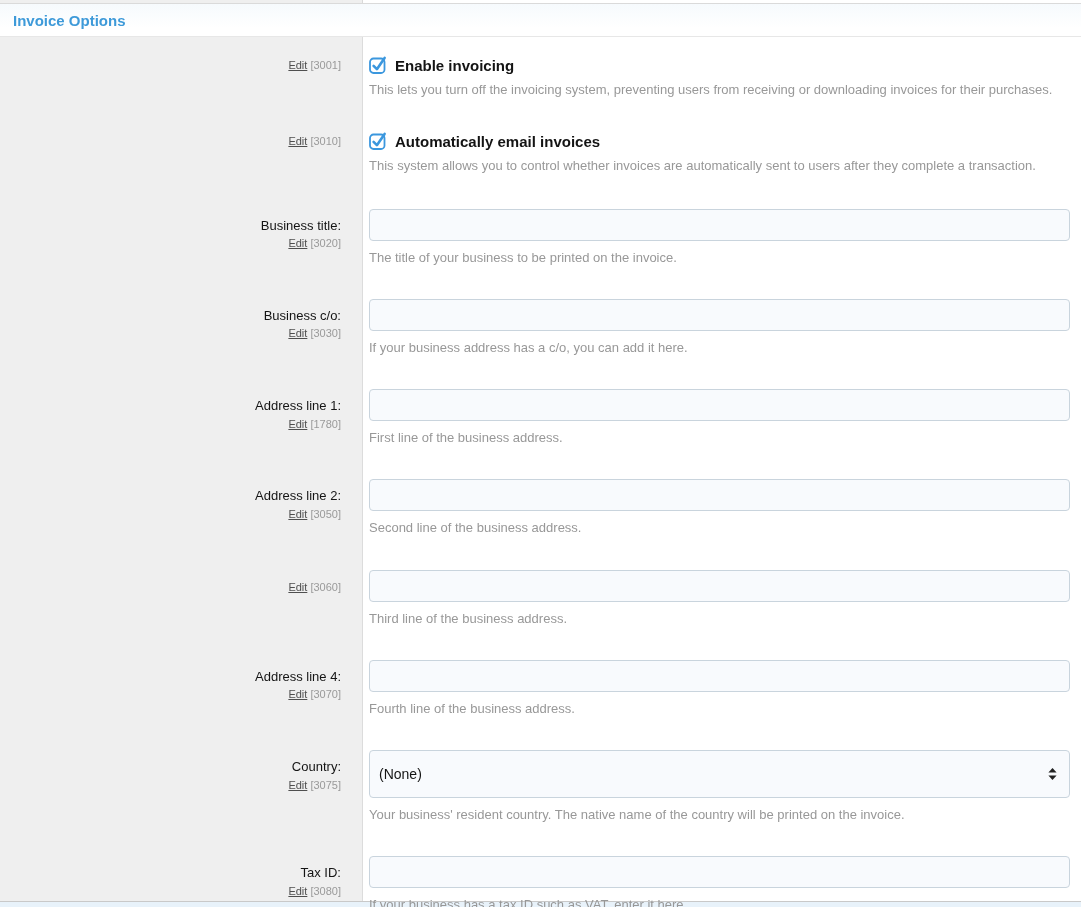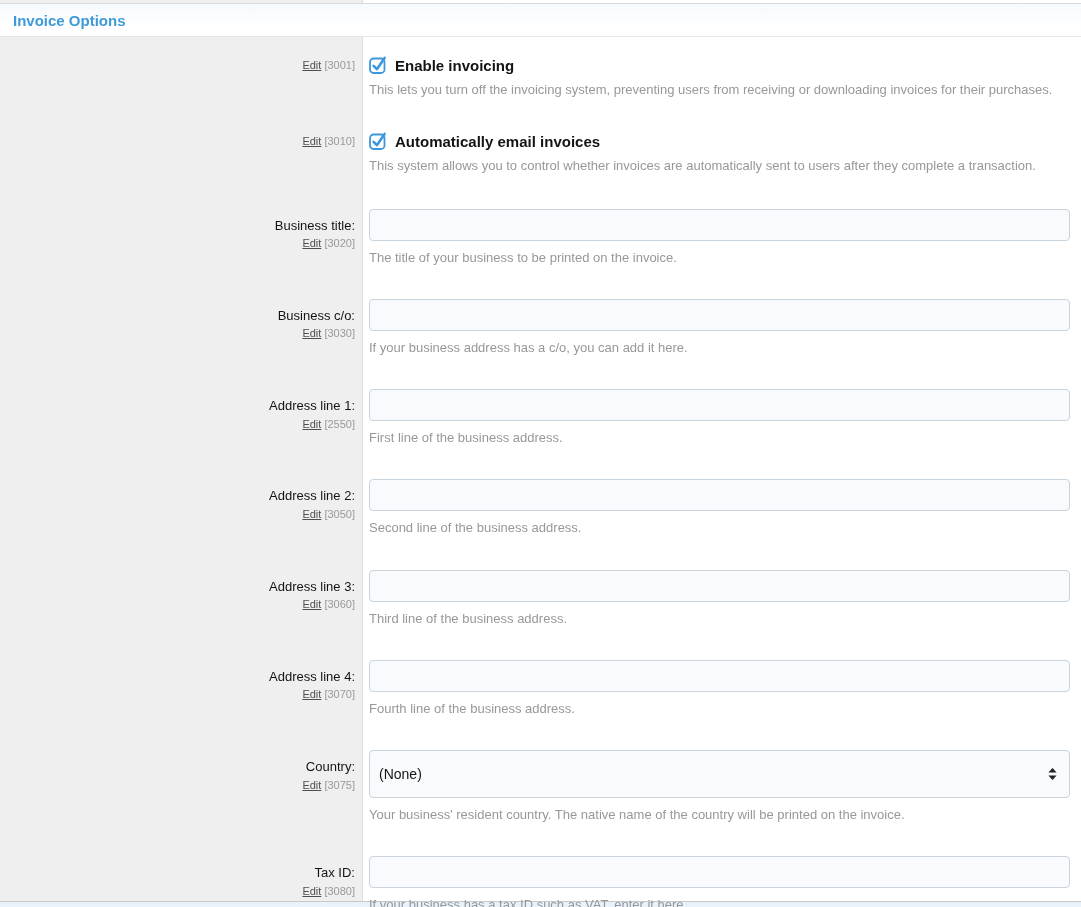--- a/index.html
+++ b/index.html
@@ -25,21 +25,21 @@
   .section-title { color: #3e9ad9; font-size: 15px; }
   .section-body {
     height: 864px; box-sizing: border-box;
     padding-top: 19px;
     background: linear-gradient(to right, #efefef 362px, #dcdcdc 362px, #dcdcdc 363px, #ffffff 363px);
   }
   .row { display: flex; margin-bottom: 33px; }
   .row-check { margin-bottom: 34px; }
   .cell-left {
     width: 363px; flex: none; box-sizing: border-box;
-    padding-right: 8px; text-align: right;
+    padding-right: 22px; text-align: right;
   }
   .row-text .cell-left, .row-select .cell-left { padding-top: 8px; }
   .opt-label { font-size: 13px; color: #141414; line-height: 1.35; }
   .edit-line { font-size: 11px; color: #9a9a9a; margin-top: 3px; white-space: nowrap; }
   .edit-link { color: #4f4f4f; text-decoration: underline; cursor: pointer; }
   .cell-right { flex: 1; box-sizing: border-box; padding-left: 6px; padding-right: 11px; }
   .check-line { display: flex; align-items: center; cursor: pointer; font-weight: bold; }
   .checkbox-icon { width: 18px; height: 18px; flex: none; margin-right: 8px; overflow: visible; }
   .check-label { font-size: 15px; color: #141414; }
   .desc { margin-top: 9px; font-size: 13px; color: #989898; line-height: 1.25; }
@@ -134,21 +134,21 @@
       <input type="text" class="text-input" value="" style="">
       <div class="desc">If your business address has a c/o, you can add it here.</div>
     </div>
   </div>
 
   <div class="row row-text">
     <div class="cell-left">
       <div class="opt-label">Address line 1:</div>
       <div class="edit-line">
         <a class="edit-link">Edit</a>
-        <span>[2550]</span>
+        <span>[1780]</span>
       </div>
     </div>
     <div class="cell-right">
       <input type="text" class="text-input" value="" style="">
       <div class="desc">First line of the business address.</div>
     </div>
   </div>
 
   <div class="row row-text">
     <div class="cell-left">
@@ -159,21 +159,20 @@
       </div>
     </div>
     <div class="cell-right">
       <input type="text" class="text-input" value="" style="">
       <div class="desc">Second line of the business address.</div>
     </div>
   </div>
 
   <div class="row row-text">
     <div class="cell-left">
-      <div class="opt-label">Address line 3:</div>
       <div class="edit-line">
         <a class="edit-link">Edit</a>
         <span>[3060]</span>
       </div>
     </div>
     <div class="cell-right">
       <input type="text" class="text-input" value="" style="">
       <div class="desc">Third line of the business address.</div>
     </div>
   </div>

